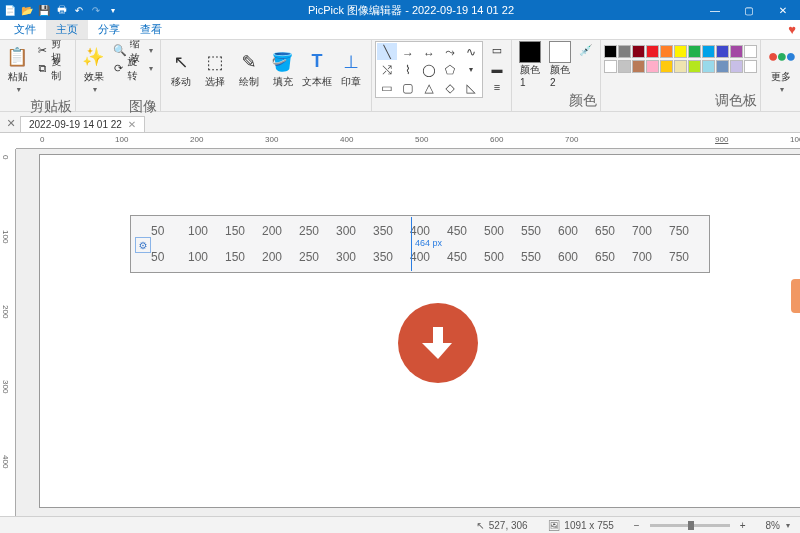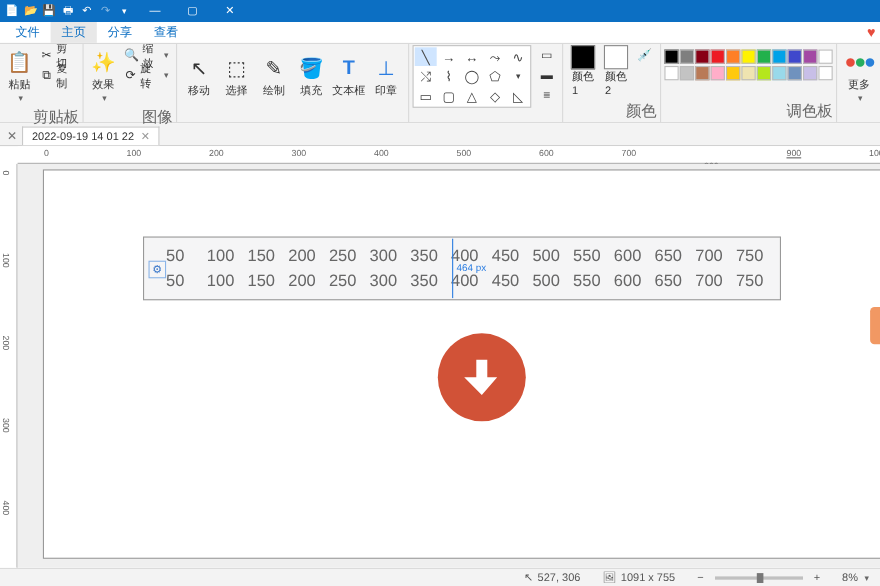--- a/index.html
+++ b/index.html
@@ -41,21 +41,21 @@
   .doctab .x { color: #999; font-size: 10px; }
   
   .workspace { position: relative; height: 383px; background: #fff; }
   .ruler-h { position: absolute; left: 16px; top: 0; right: 0; height: 16px; background: #fff; border-bottom: 1px solid #aaa; font-size: 8px; color: #666; }
   .ruler-v { position: absolute; left: 0; top: 16px; width: 16px; bottom: 0; background: #fff; border-right: 1px solid #aaa; font-size: 8px; color: #666; }
   .ruler-h .tick, .ruler-v .tick { position: absolute; }
   .canvas-area { position: absolute; left: 16px; top: 16px; right: 0; bottom: 0; overflow: hidden; background: #efefef; }
   .canvas { position: absolute; left: 24px; top: 6px; width: 760px; height: 352px; background: #fff; box-shadow: 0 0 0 1px #999; }
   .rulerwidget { position: absolute; left: 90px; top: 60px; width: 580px; height: 58px; background: #f5f5f6; border: 1px solid #999; }
   .rulerwidget .gear { position: absolute; left: 4px; top: 21px; width: 16px; height: 16px; border: 1px solid #8ab4e8; color: #3b78c9; font-size: 10px; display: flex; align-items: center; justify-content: center; }
-  .rulerwidget .num { position: absolute; font-size: 15px; color: #666; }
+  .rulerwidget .num { position: absolute; font-size: 12px; color: #666; }
   .rulerwidget .marker { position: absolute; left: 280px; top: 1px; bottom: 1px; width: 1px; background: #2b7de1; }
   .rulerwidget .marklabel { position: absolute; left: 284px; top: 22px; color: #2b7de1; font-size: 9px; }
   .arrowcircle { position: absolute; left: 358px; top: 148px; width: 80px; height: 80px; border-radius: 50%; background: #d15237; display: flex; align-items: center; justify-content: center; }
   .edge-tab { position: absolute; right: 0; top: 130px; width: 9px; height: 34px; background: #f19863; border-radius: 4px 0 0 4px; }
   
   .statusbar { height: 17px; background: #f3f3f3; border-top: 1px solid #d0d0d0; display: flex; align-items: center; font-size: 10px; color: #555; }
   .statusbar .seg { padding: 0 10px; display: flex; align-items: center; gap: 4px; }
   .statusbar .spacer { flex: 1; }
   .zoomtrack { width: 80px; height: 3px; background: #c0c0c0; position: relative; }
   .zoomtrack .thumb { position: absolute; left: 38px; top: -3px; width: 6px; height: 9px; background: #777; }
@@ -66,20 +66,23 @@
 
 <div class="titlebar">
   <div class="qat">
     <div class="qat-btn">📄</div>
     <div class="qat-btn" style="color:#ffd27a">📂</div>
     <div class="qat-btn" style="color:#c64ec6">💾</div>
     <div class="qat-btn">🖶</div>
     <div class="qat-btn">↶</div>
     <div class="qat-btn" style="opacity:.5">↷</div>
     <div class="qat-btn" style="font-size:8px">▾</div>
+  </div>
+  <div class="title">
+    <span>PicPick</span> <span>图像编辑器</span> - <span>2022-09-19 14 01 22</span>
   </div>
   <div class="wincontrols">
     <div class="winbtn">—</div>
     <div class="winbtn">▢</div>
     <div class="winbtn close">✕</div>
   </div>
 </div>
 
 <div class="menubar">
   <div class="menuitem">文件</div>

